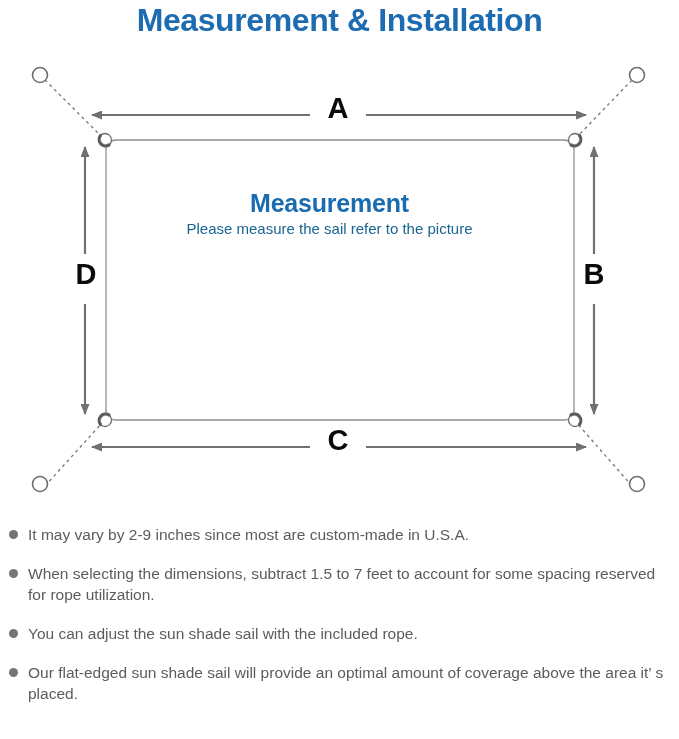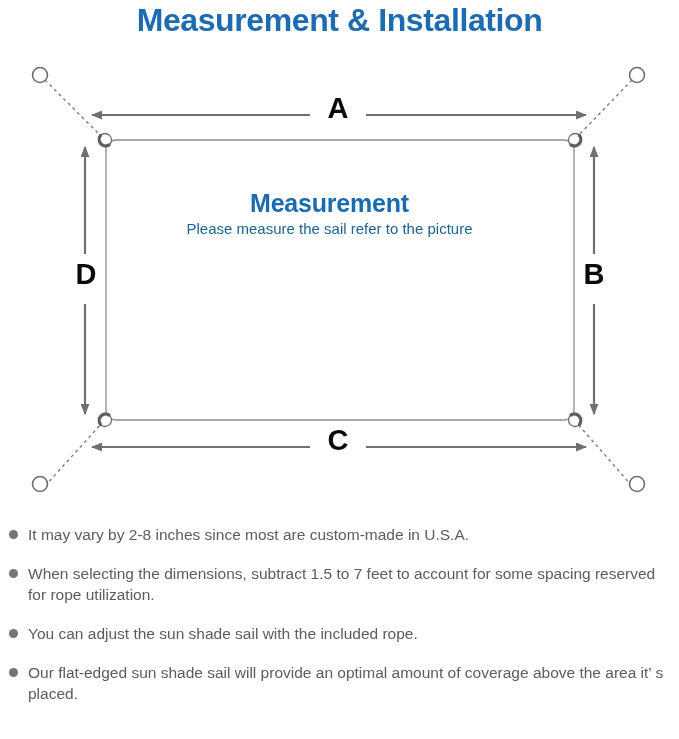--- a/index.html
+++ b/index.html
@@ -185,21 +185,21 @@
 
   <div class="sail-text">
     <div class="sail-heading">Measurement</div>
     <div class="sail-sub">Please measure the sail refer to the picture</div>
   </div>
 </div>
 
 <div class="notes">
   <div class="note-item">
     <span class="note-bullet"></span>
-    <span>It may vary by 2-8 inches since most are custom-made in U.S.A.</span>
+    <span>It may vary by 2-9 inches since most are custom-made in U.S.A.</span>
   </div>
   <div class="note-item">
     <span class="note-bullet"></span>
     <span>When selecting the dimensions, subtract 1.5 to 7 feet to account for some spacing reserved for rope utilization.</span>
   </div>
   <div class="note-item">
     <span class="note-bullet"></span>
     <span>You can adjust the sun shade sail with the included rope.</span>
   </div>
   <div class="note-item">

